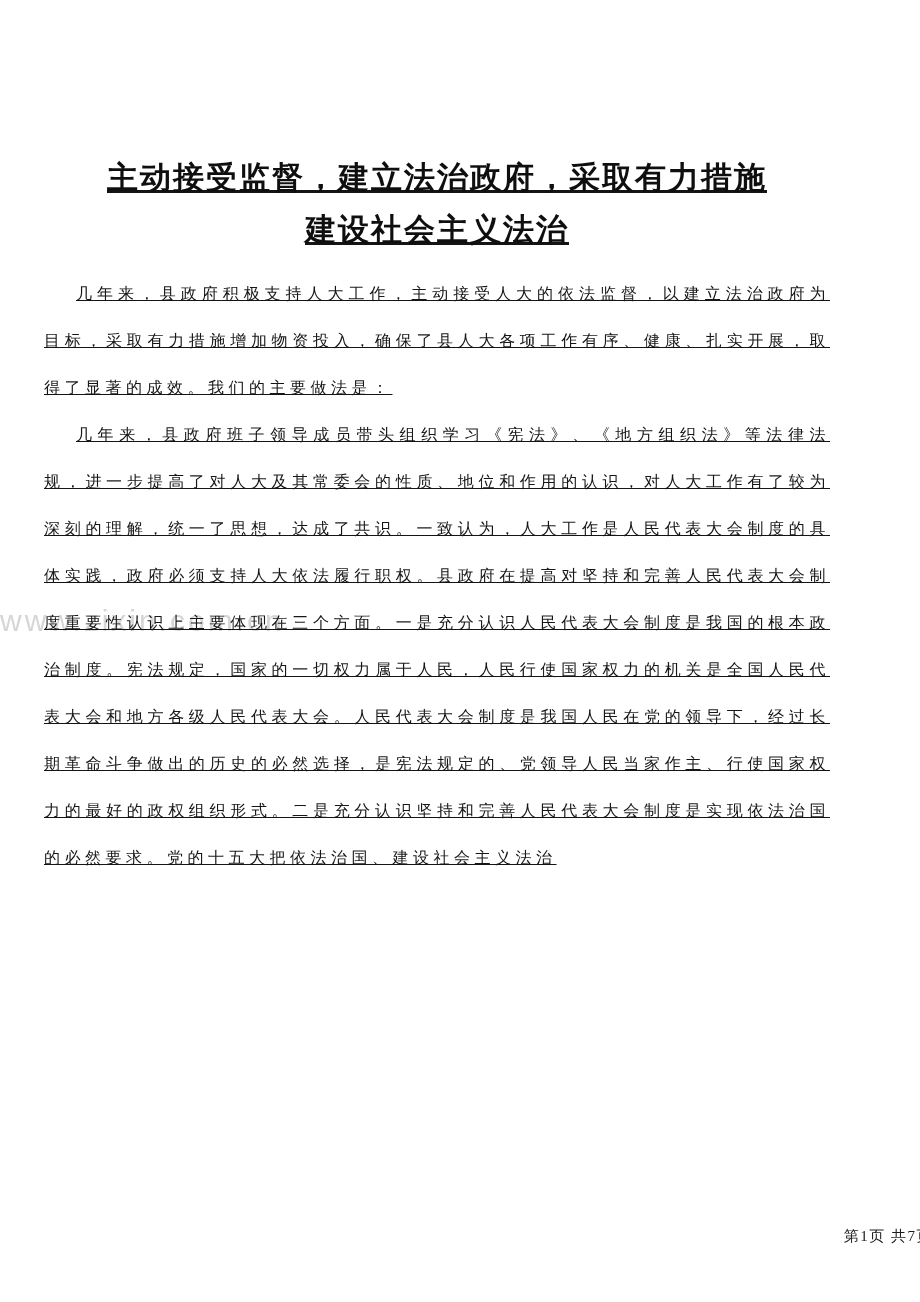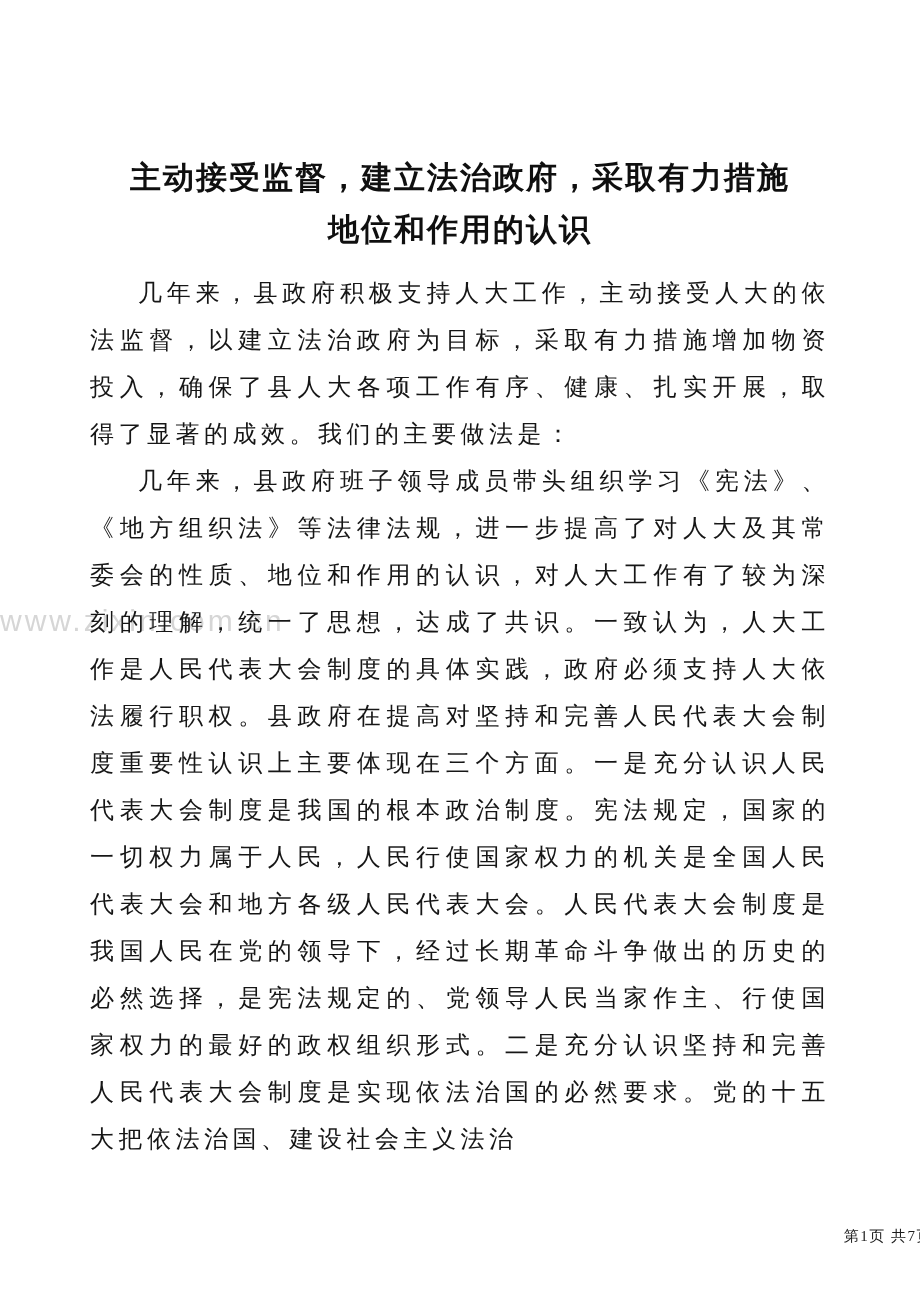--- a/index.html
+++ b/index.html
@@ -13,38 +13,39 @@
     height: 1302px;
     margin: 0 auto;
     background: #ffffff;
     overflow: hidden;
     font-family: "Liberation Serif", "DejaVu Serif", serif;
     color: #141414;
   }
   .doc-content {
     position: relative;
     z-index: 1;
-    padding: 152px 90px 0 90px;
+    padding: 152px 90px 0 44px;
+    text-decoration: underline;
   }
   .doc-title {
     margin: 0 0 14px 0;
     font-family: "Liberation Sans", "DejaVu Sans", sans-serif;
     font-weight: bold;
     font-size: 31px;
     line-height: 52px;
     letter-spacing: 2px;
     text-align: center;
     color: #0f0f0f;
   }
   .doc-title .title-line {
     display: block;
   }
   .body-para {
     margin: 0;
-    font-size: 24px;
+    font-size: 16px;
     line-height: 47px;
     letter-spacing: 4.5px;
     text-align: justify;
     text-indent: 2em;
     color: #161616;
   }
   .watermark {
     position: absolute;
     z-index: 0;
     top: 604px;
@@ -74,21 +75,21 @@
 <body>
 
 <div class="page">
 
   <div class="watermark">www.zixin.com.cn</div>
 
   <div class="doc-content">
 
     <h1 class="doc-title">
       <span class="title-line">主动接受监督，建立法治政府，采取有力措施</span>
-      <span class="title-line">地位和作用的认识</span>
+      <span class="title-line">建设社会主义法治</span>
     </h1>
 
     <p class="body-para">几年来，县政府积极支持人大工作，主动接受人大的依法监督，以建立法治政府为目标，采取有力措施增加物资投入，确保了县人大各项工作有序、健康、扎实开展，取得了显著的成效。我们的主要做法是：</p>
 
 
     <p class="body-para">几年来，县政府班子领导成员带头组织学习《宪法》、《地方组织法》等法律法规，进一步提高了对人大及其常委会的性质、地位和作用的认识，对人大工作有了较为深刻的理解，统一了思想，达成了共识。一致认为，人大工作是人民代表大会制度的具体实践，政府必须支持人大依法履行职权。县政府在提高对坚持和完善人民代表大会制度重要性认识上主要体现在三个方面。一是充分认识人民代表大会制度是我国的根本政治制度。宪法规定，国家的一切权力属于人民，人民行使国家权力的机关是全国人民代表大会和地方各级人民代表大会。人民代表大会制度是我国人民在党的领导下，经过长期革命斗争做出的历史的必然选择，是宪法规定的、党领导人民当家作主、行使国家权力的最好的政权组织形式。二是充分认识坚持和完善人民代表大会制度是实现依法治国的必然要求。党的十五大把依法治国、建设社会主义法治</p>
 
   </div>
 
   <div class="page-footer">第1页 共7页</div>

